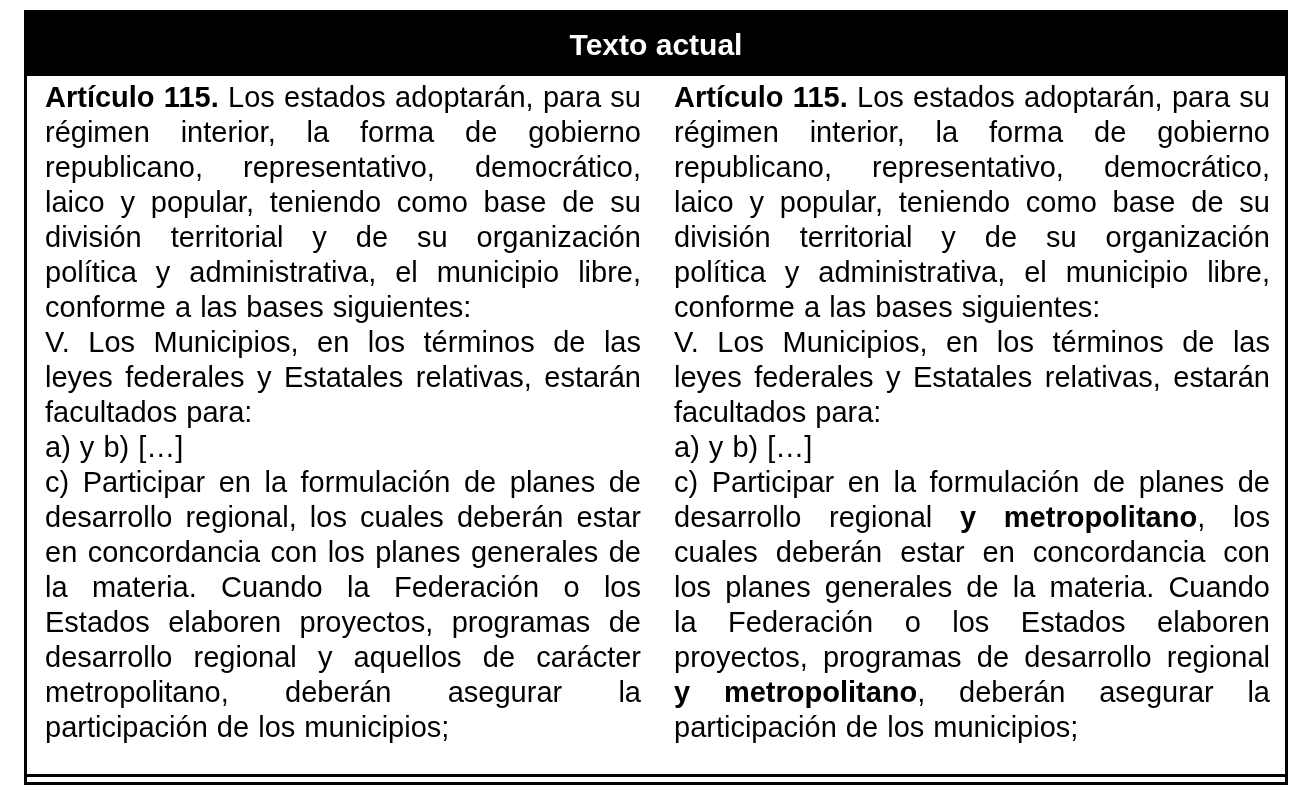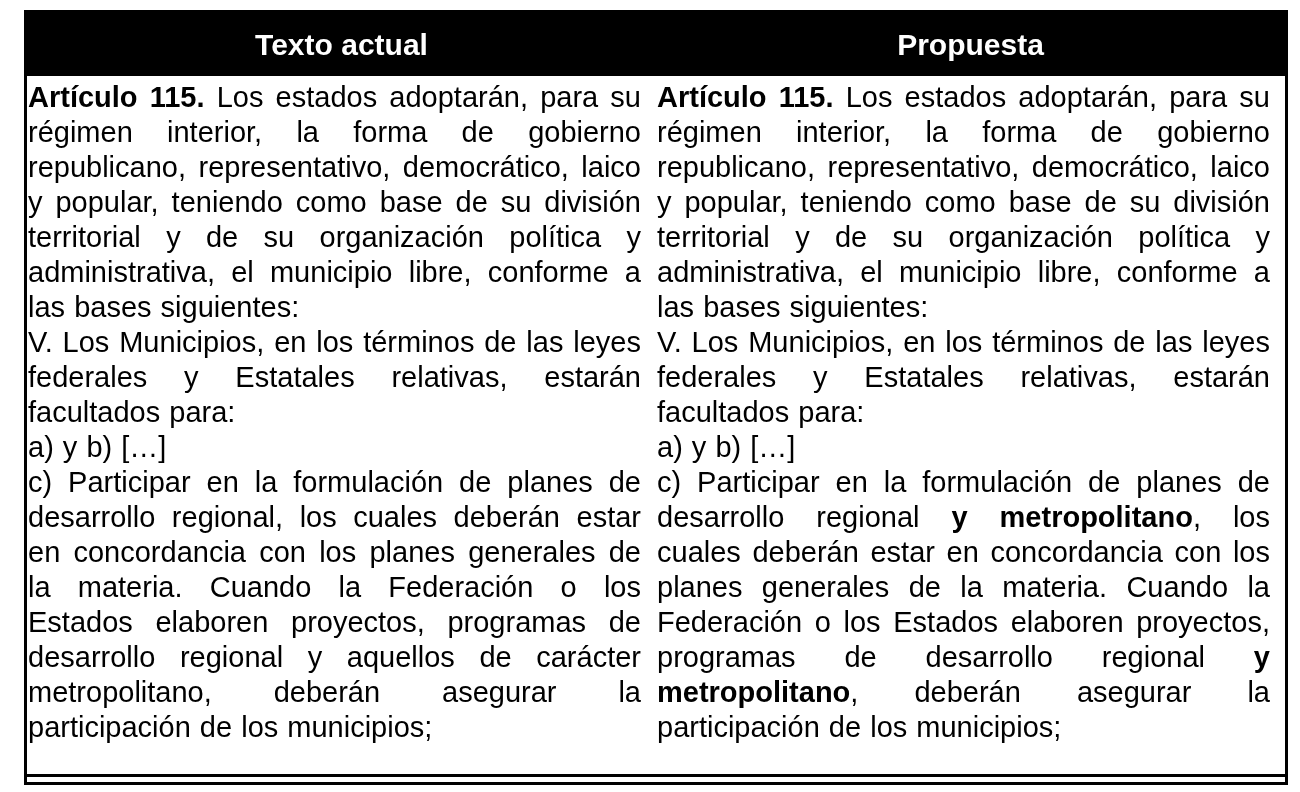--- a/index.html
+++ b/index.html
@@ -41,21 +41,21 @@
     font-size: 30px;
     letter-spacing: 0px;
   }
   .body-row {
     display: flex;
     width: 100%;
   }
   .body-cell {
     flex: 1 1 50%;
     box-sizing: border-box;
-    padding: 4px 15px 0 1px;
+    padding: 4px 15px 0 18px;
   }
   .para {
     margin: 0;
     font-size: 29px;
     line-height: 35px;
     text-align: justify;
     text-justify: inter-word;
     word-spacing: 1px;
   }
   .b { font-weight: bold; }
@@ -69,21 +69,20 @@
     background: #000000;
   }
 </style>
 </head>
 <body>
 
 <div class="table-frame">
 
   <div class="header-row">
     <div class="header-cell">Texto actual</div>
-    <div class="header-cell">Propuesta</div>
   </div>
 
   <div class="body-row">
     <div class="body-cell">
         <p class="para"><span class="b">Artículo 115.</span><span> Los estados adoptarán, para su régimen interior, la forma de gobierno republicano, representativo, democrático, laico y popular, teniendo como base de su división territorial y de su organización política y administrativa, el municipio libre, conforme a las bases siguientes:</span></p>
         <p class="para"><span>V. Los Municipios, en los términos de las leyes federales y Estatales relativas, estarán facultados para:</span></p>
         <p class="para"><span>a) y b) […]</span></p>
         <p class="para"><span>c) Participar en la formulación de planes de desarrollo regional, los cuales deberán estar en concordancia con los planes generales de la materia. Cuando la Federación o los Estados elaboren proyectos, programas de desarrollo regional y aquellos de carácter metropolitano, deberán asegurar la participación de los municipios;</span></p>
       </div>
     <div class="body-cell">

